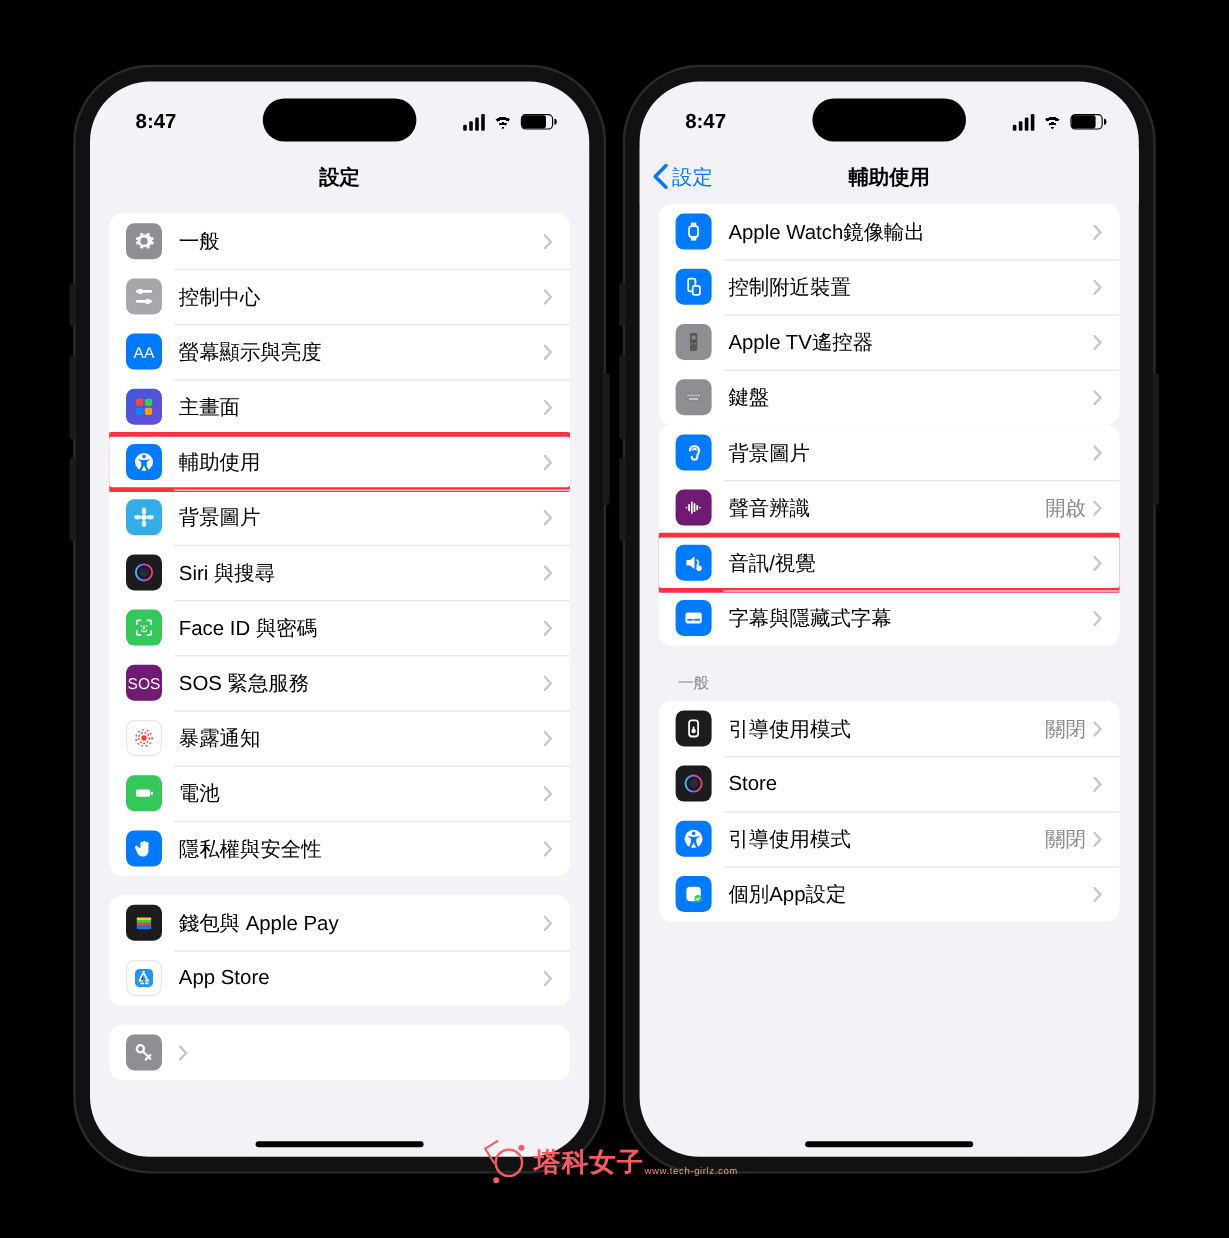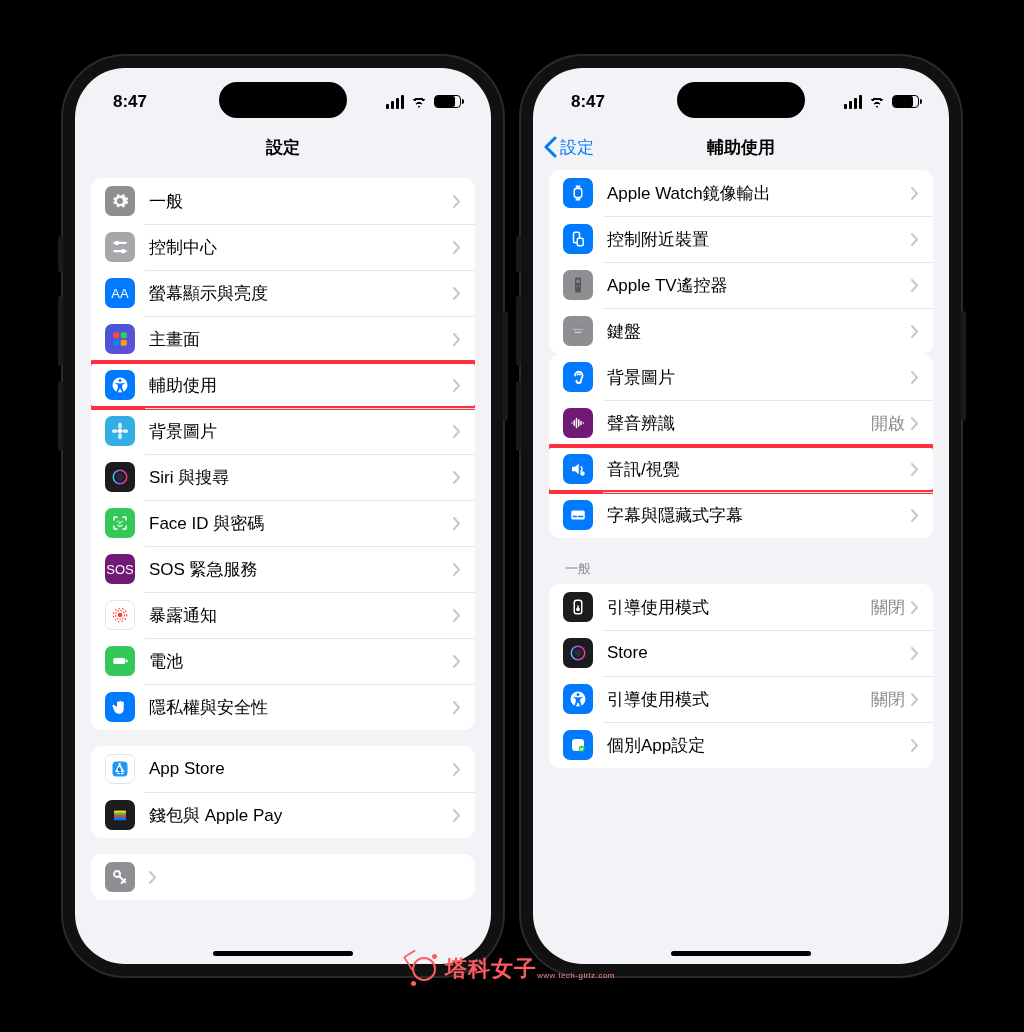--- a/index.html
+++ b/index.html
@@ -378,44 +378,44 @@
     <span class="chev">
               <svg viewBox="0 0 8 13">
                 <path d="M1 1l5 5.5L1 12" stroke="#c7c7cc" stroke-width="2" fill="none" stroke-linecap="round"></path>
               </svg>
             </span>
   </div>
         </div>
         <div class="group ">
           <div class="row" style="position:relative">
 
-    <div class="icon bg-white-b">
-              <svg viewBox="0 0 24 24">
-                <rect x="2" y="2" width="20" height="20" rx="5" fill="#1d98f8"></rect>
-                <path d="M12 5l-5 10h3m7 0h-3M9 18h2m3 0h2M11 5l5 10" stroke="#fff" stroke-width="2" stroke-linecap="round"></path>
-              </svg>
-            </div>
-    <span class="label">App Store</span>
-    <span class="chev">
-              <svg viewBox="0 0 8 13">
-                <path d="M1 1l5 5.5L1 12" stroke="#c7c7cc" stroke-width="2" fill="none" stroke-linecap="round"></path>
-              </svg>
-            </span>
-  </div>
-          <div class="row" style="position:relative">
-
     <div class="icon bg-black">
               <svg viewBox="0 0 24 24">
                 <rect x="4" y="6" width="16" height="4" rx="1" fill="#ffcc00"></rect>
                 <rect x="4" y="9" width="16" height="4" rx="1" fill="#34c759"></rect>
                 <rect x="4" y="12" width="16" height="4" rx="1" fill="#ff3b30"></rect>
                 <rect x="4" y="15" width="16" height="4" rx="1" fill="#007aff"></rect>
               </svg>
             </div>
     <span class="label">錢包與 Apple Pay</span>
+    <span class="chev">
+              <svg viewBox="0 0 8 13">
+                <path d="M1 1l5 5.5L1 12" stroke="#c7c7cc" stroke-width="2" fill="none" stroke-linecap="round"></path>
+              </svg>
+            </span>
+  </div>
+          <div class="row" style="position:relative">
+
+    <div class="icon bg-white-b">
+              <svg viewBox="0 0 24 24">
+                <rect x="2" y="2" width="20" height="20" rx="5" fill="#1d98f8"></rect>
+                <path d="M12 5l-5 10h3m7 0h-3M9 18h2m3 0h2M11 5l5 10" stroke="#fff" stroke-width="2" stroke-linecap="round"></path>
+              </svg>
+            </div>
+    <span class="label">App Store</span>
     <span class="chev">
               <svg viewBox="0 0 8 13">
                 <path d="M1 1l5 5.5L1 12" stroke="#c7c7cc" stroke-width="2" fill="none" stroke-linecap="round"></path>
               </svg>
             </span>
   </div>
         </div>
         <div class="group ">
           <div class="row" style="position:relative">
 

